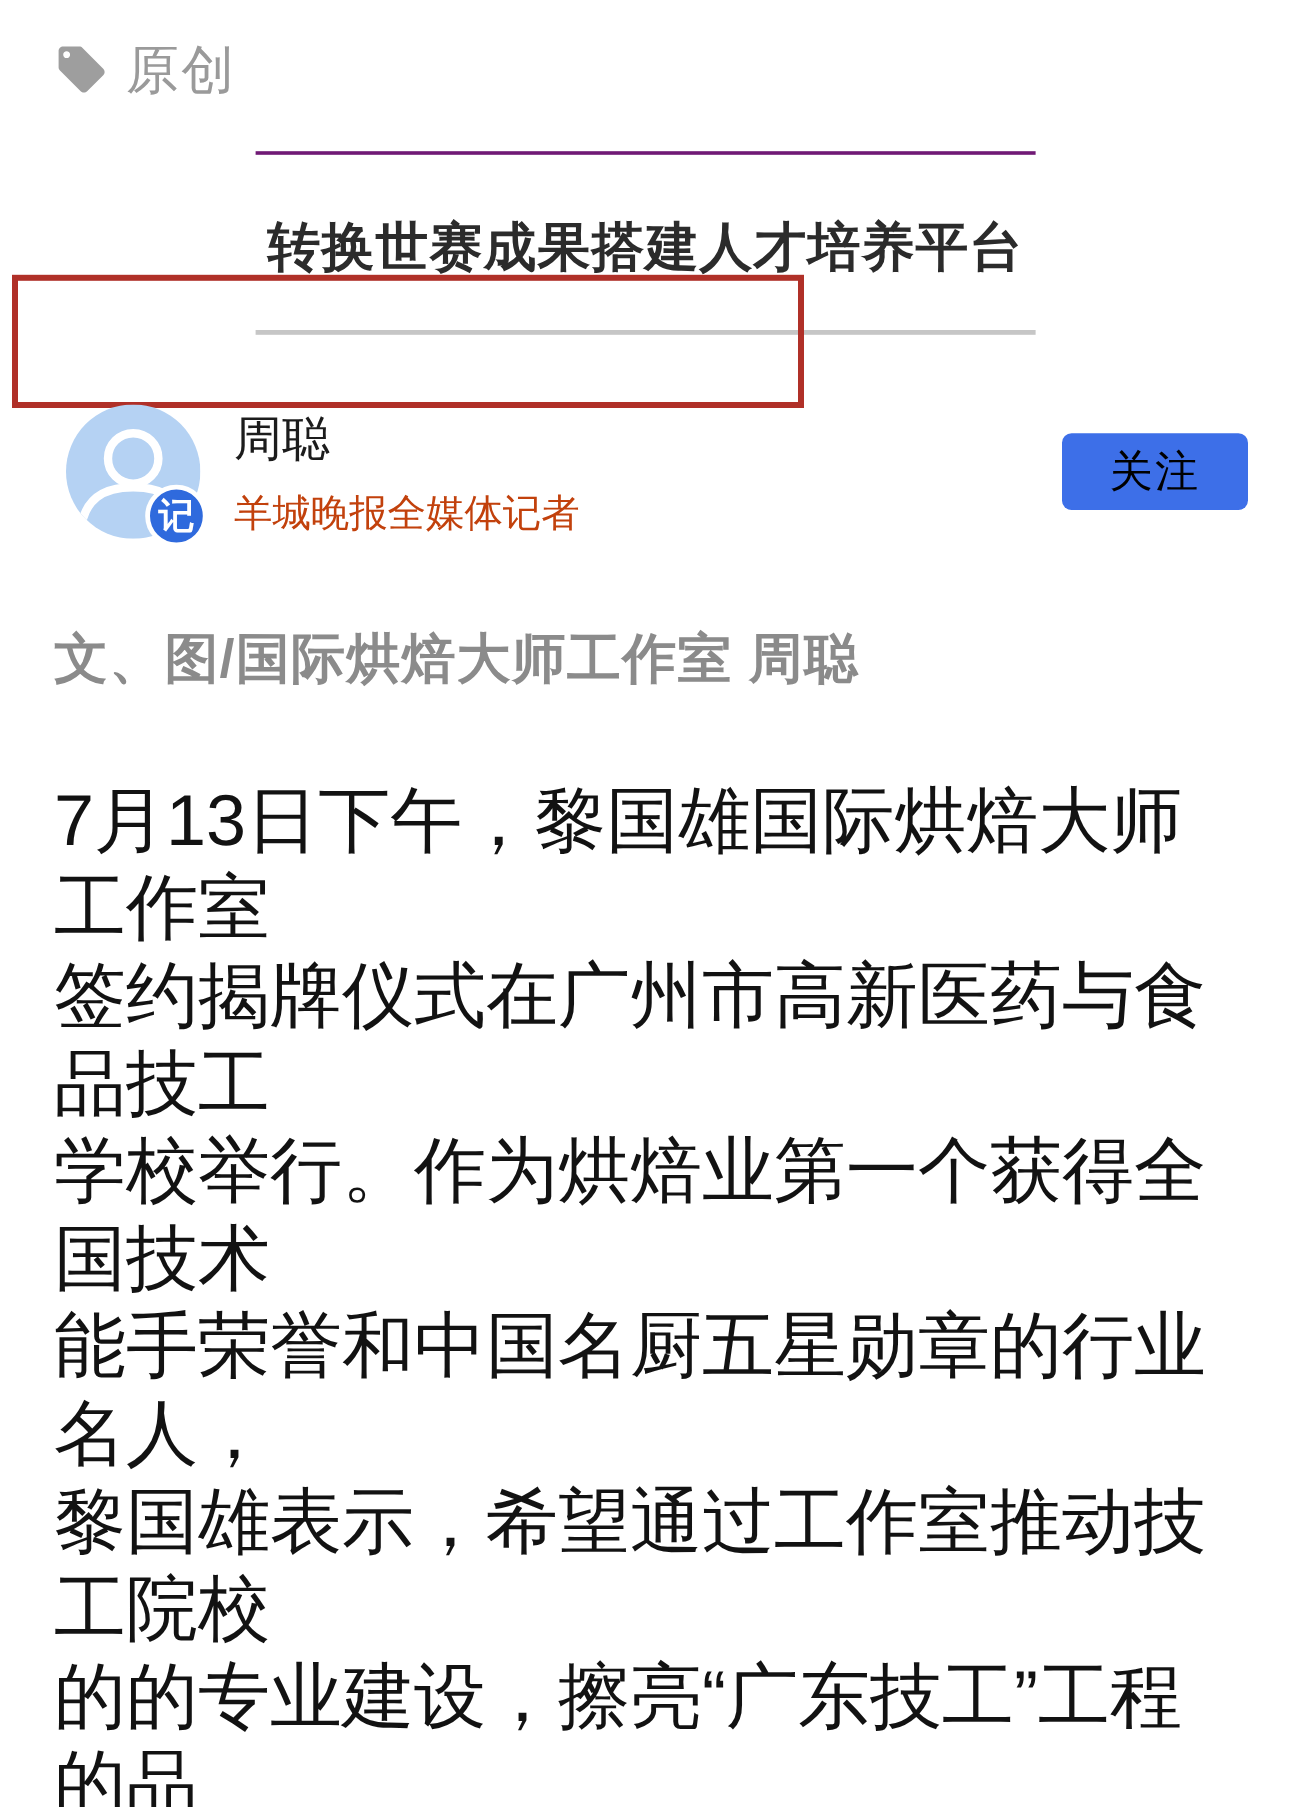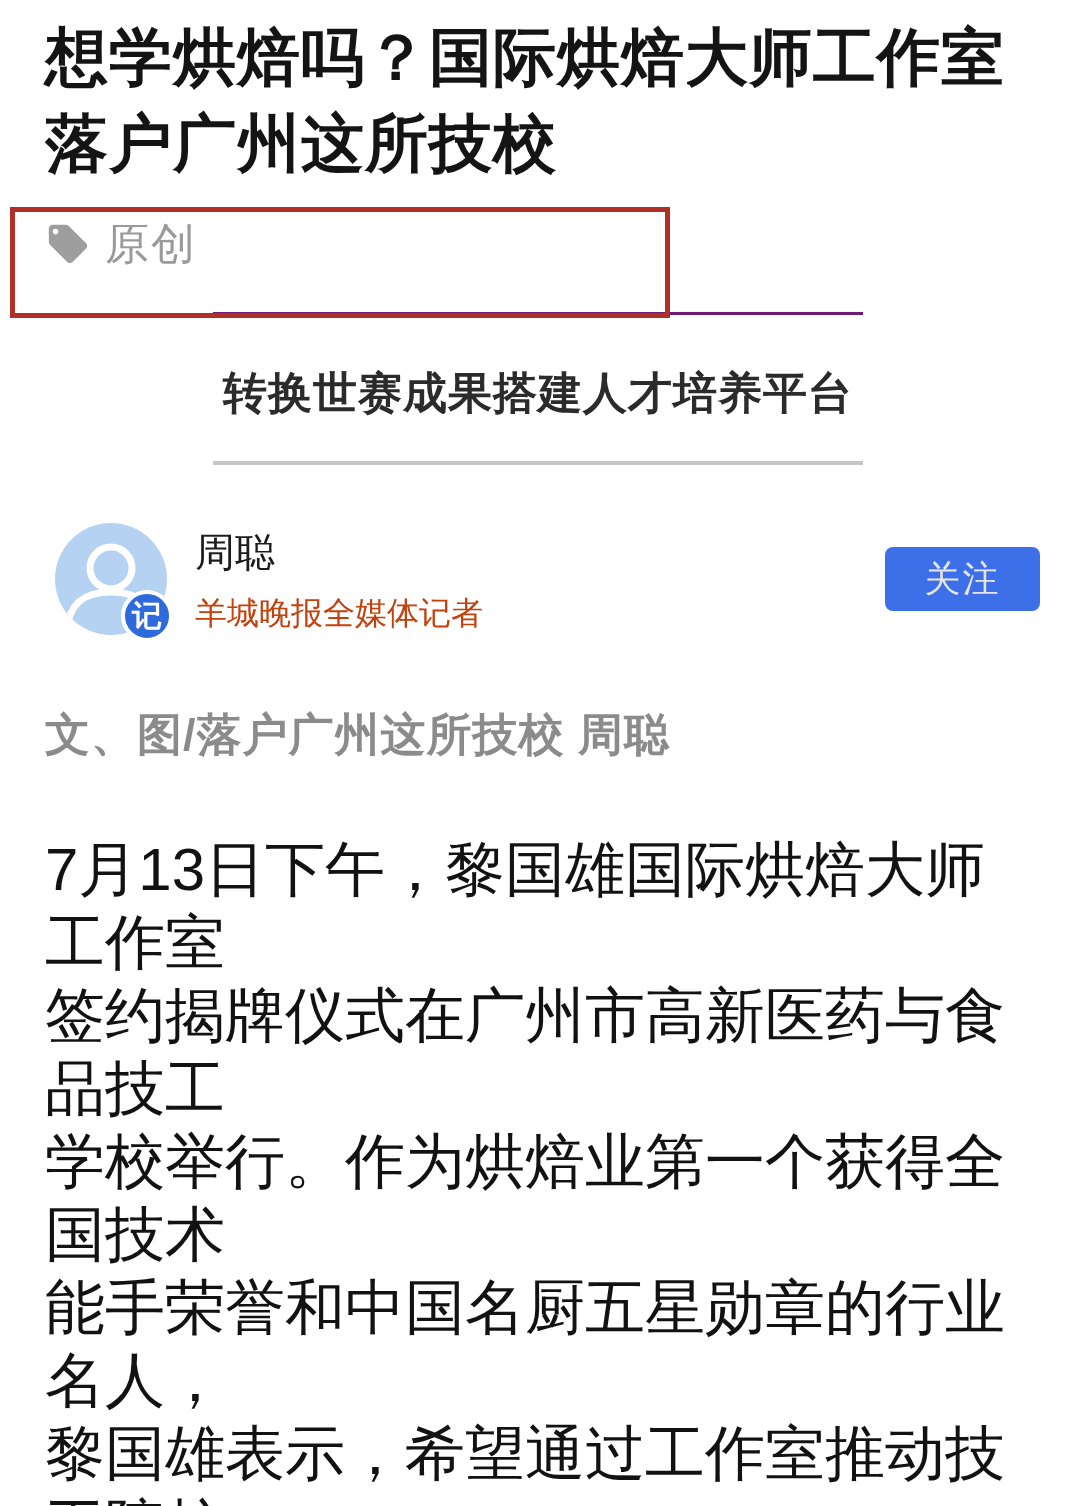--- a/index.html
+++ b/index.html
@@ -93,21 +93,21 @@
     font-weight: 700;
     box-sizing: border-box;
   }
   .author-info { margin-left: 28px; }
   .author-name { font-size: 40px; color: #1c1c1c; font-weight: 500; line-height: 50px; }
   .author-role { font-size: 32px; color: #c2410c; margin-top: 18px; line-height: 36px; }
   .follow-button {
     margin-left: auto;
     width: 155px; height: 64px;
     background: #3d6fe8;
-    color: #e5e5e5;
+    color: #000000;
     font-size: 36px;
     font-family: inherit;
     border: none;
     border-radius: 8px;
     display: flex; align-items: center; justify-content: center;
     cursor: pointer;
     letter-spacing: 2px;
   }
 
   
@@ -128,22 +128,20 @@
     color: #121212;
     white-space: pre-line;
     letter-spacing: 0px;
   }
 </style>
 </head>
 <body>
 
 <div class="page">
 
-  <h1 class="title">想学烘焙吗？国际烘焙大师工作室
-落户广州这所技校</h1>
 
   <div class="meta-row">
     <div class="meta-right">
       <span class="tag-icon">
         <svg class="tag-icon-svg" viewBox="0 0 24 24" aria-hidden="true">
           <path fill="#9e9e9e" d="M21.41 11.58l-9-9C12.05 2.22 11.55 2 11 2H4c-1.1 0-2 .9-2 2v7c0 .55.22 1.05.59 1.42l9 9c.36.36.86.58 1.41.58.55 0 1.05-.22 1.41-.59l7-7c.37-.36.59-.86.59-1.41 0-.55-.23-1.06-.59-1.42zM5.5 7C4.67 7 4 6.33 4 5.5S4.67 4 5.5 4 7 4.67 7 5.5 6.33 7 5.5 7z"></path>
         </svg>
       </span>
       <span class="original-label">原创</span>
     </div>
@@ -173,21 +171,21 @@
         <span>记</span>
       </div>
     </div>
     <div class="author-info">
       <div class="author-name">周聪</div>
       <div class="author-role">羊城晚报全媒体记者</div>
     </div>
     <button class="follow-button">关注</button>
   </div>
 
-  <div class="byline">文、图/落户广州这所技校 周聪</div>
+  <div class="byline">文、图/国际烘焙大师工作室 周聪</div>
 
   <div class="article-body">7月13日下午，黎国雄国际烘焙大师工作室
 签约揭牌仪式在广州市高新医药与食品技工
 学校举行。作为烘焙业第一个获得全国技术
 能手荣誉和中国名厨五星勋章的行业名人，
 黎国雄表示，希望通过工作室推动技工院校
 的的专业建设，擦亮“广东技工”工程的品
 牌，助力“广东技工”工程、“粤菜师傅”工程
 专业化、国际化发展。</div>
 

